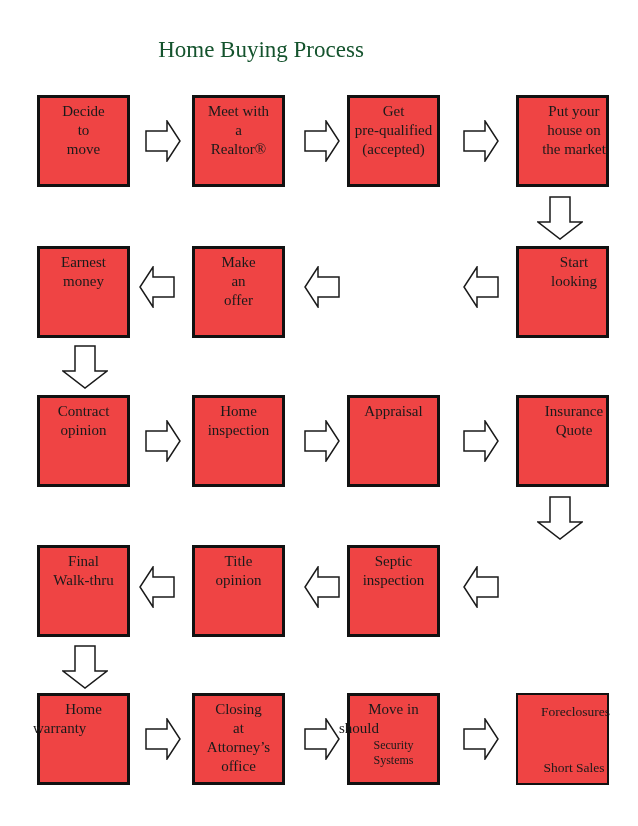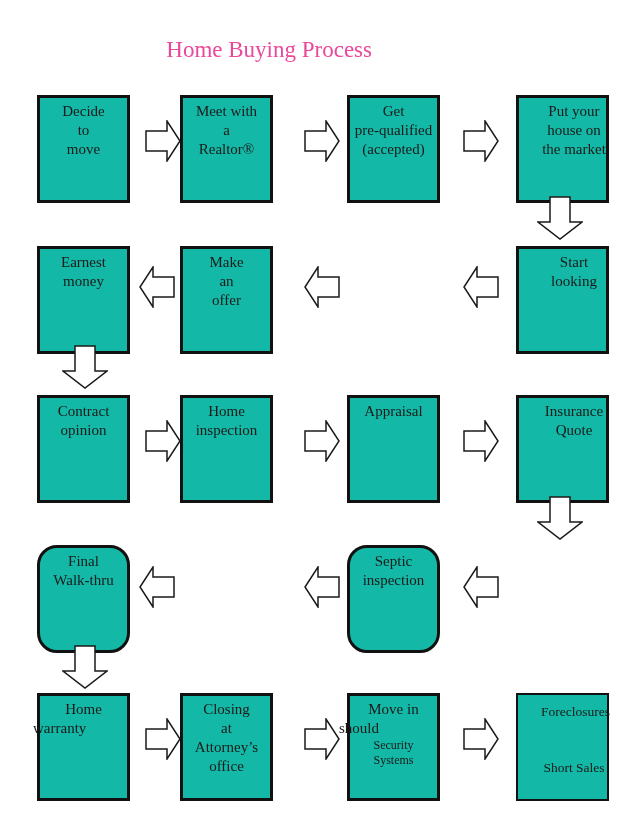--- a/index.html
+++ b/index.html
@@ -14,33 +14,33 @@
     background: #ffffff;
     font-family: "Liberation Serif", "DejaVu Serif", serif;
     color: #1a1a1a;
     overflow: hidden;
   }
   .page-title {
     position: absolute;
     left: 150px;
     top: 36px;
     width: 222px;
-    text-align: right;
+    text-align: center;
     font-size: 23px;
     line-height: 28px;
-    color: #ec4899;
+    color: #14532d;
     white-space: nowrap;
   }
   .box {
     position: absolute;
     width: 93px;
-    height: 108px;
+    height: 92px;
     box-sizing: border-box;
     border: 3.5px solid #111;
-    background: #14b8a6;
+    background: #ef4444;
     text-align: center;
     font-size: 15px;
     line-height: 19px;
     padding-top: 4px;
   }
   .box .line { display: block; }
   .box .line.hang {
     text-align: left;
     margin-left: -11px;
   }
@@ -57,27 +57,27 @@
     font-size: 13.5px;
     padding-top: 7px;
   }
   .box .line.gap { margin-top: 37px; text-align: center; }
   .arrow {
     position: absolute;
   }
   .arrow svg { display: block; }
   
   .c1 { left: 37px; }
-  .c2 { left: 180px; }
+  .c2 { left: 192px; }
   .c3 { left: 347px; }
   .c4 { left: 516px; padding-left: 23px; }
   .r1 { top: 95px; }
   .r2 { top: 246px; }
   .r3 { top: 395px; }
-  .r4 { top: 545px; border-radius: 20px; }
+  .r4 { top: 545px; }
   .r5 { top: 693px; }
 </style>
 </head>
 <body>
 
 <div id="canvas">
 
   <div class="page-title">Home Buying Process</div>
 
   <div class="box c1 r1">
@@ -127,20 +127,24 @@
     <span class="line">Appraisal</span>
   </div>
   <div class="box c4 r3">
     <span class="line">Insurance</span>
     <span class="line">Quote</span>
   </div>
 
   <div class="box c3 r4">
     <span class="line">Septic</span>
     <span class="line">inspection</span>
+  </div>
+  <div class="box c2 r4">
+    <span class="line">Title</span>
+    <span class="line">opinion</span>
   </div>
   <div class="box c1 r4">
     <span class="line">Final</span>
     <span class="line">Walk-thru</span>
   </div>
 
   <div class="box c1 r5">
     <span class="line">Home</span>
     <span class="line hang-sm">warranty</span>
   </div>

